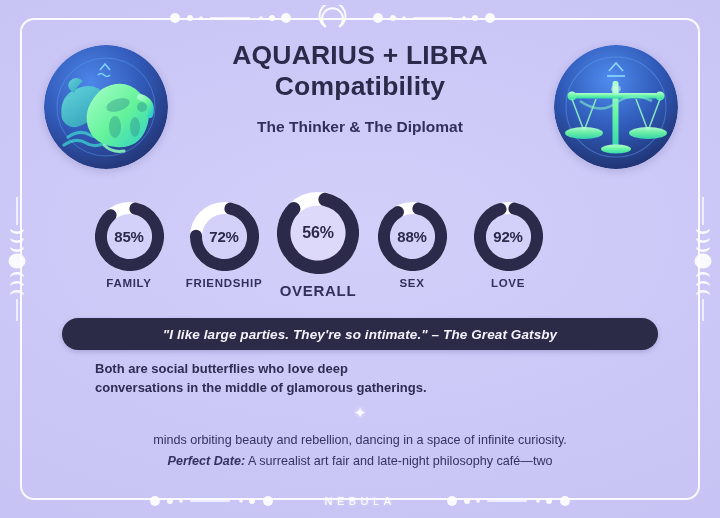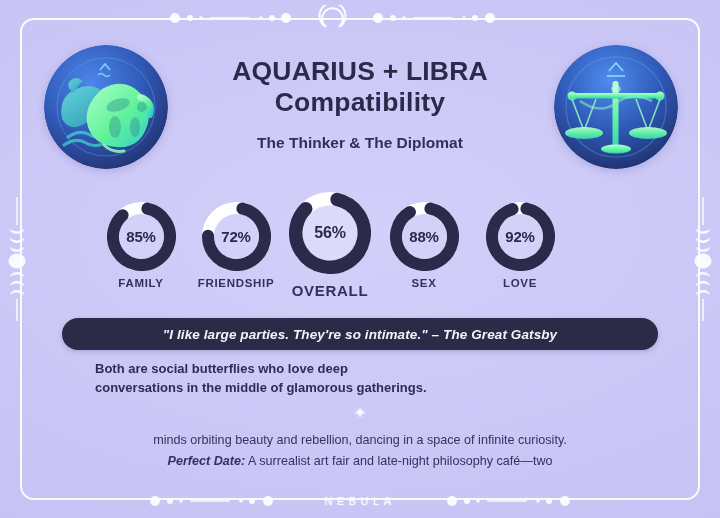--- a/index.html
+++ b/index.html
@@ -71,41 +71,41 @@
     top:45px;
     box-shadow:0 2px 8px rgba(60,50,120,.20);
   }
   .zodiac-left  { left:44px; }
   .zodiac-right { right:42px; }
 
   
   .header {
     position:absolute;
     left:180px; right:180px;
-    top:56px;
+    top:40px;
     text-align:center;
   }
   .title {
     font-size:26.5px;
     font-weight:bold;
     color:#2c2a4a;
     line-height:1.16;
     letter-spacing:.2px;
   }
   .subtitle {
     margin-top:17px;
     font-size:15.5px;
     font-weight:bold;
     color:#30305a;
   }
 
   
   .rings {
     position:absolute;
-    left:30px; right:30px;
+    left:18px; right:30px;
     top:188px;
     height:112px;
   }
   .ring-item {
     position:absolute;
     text-align:center;
     display:flex; flex-direction:column; align-items:center;
   }
   .ring-wrap { position:relative; }
   .ring-wrap svg { display:block; }

